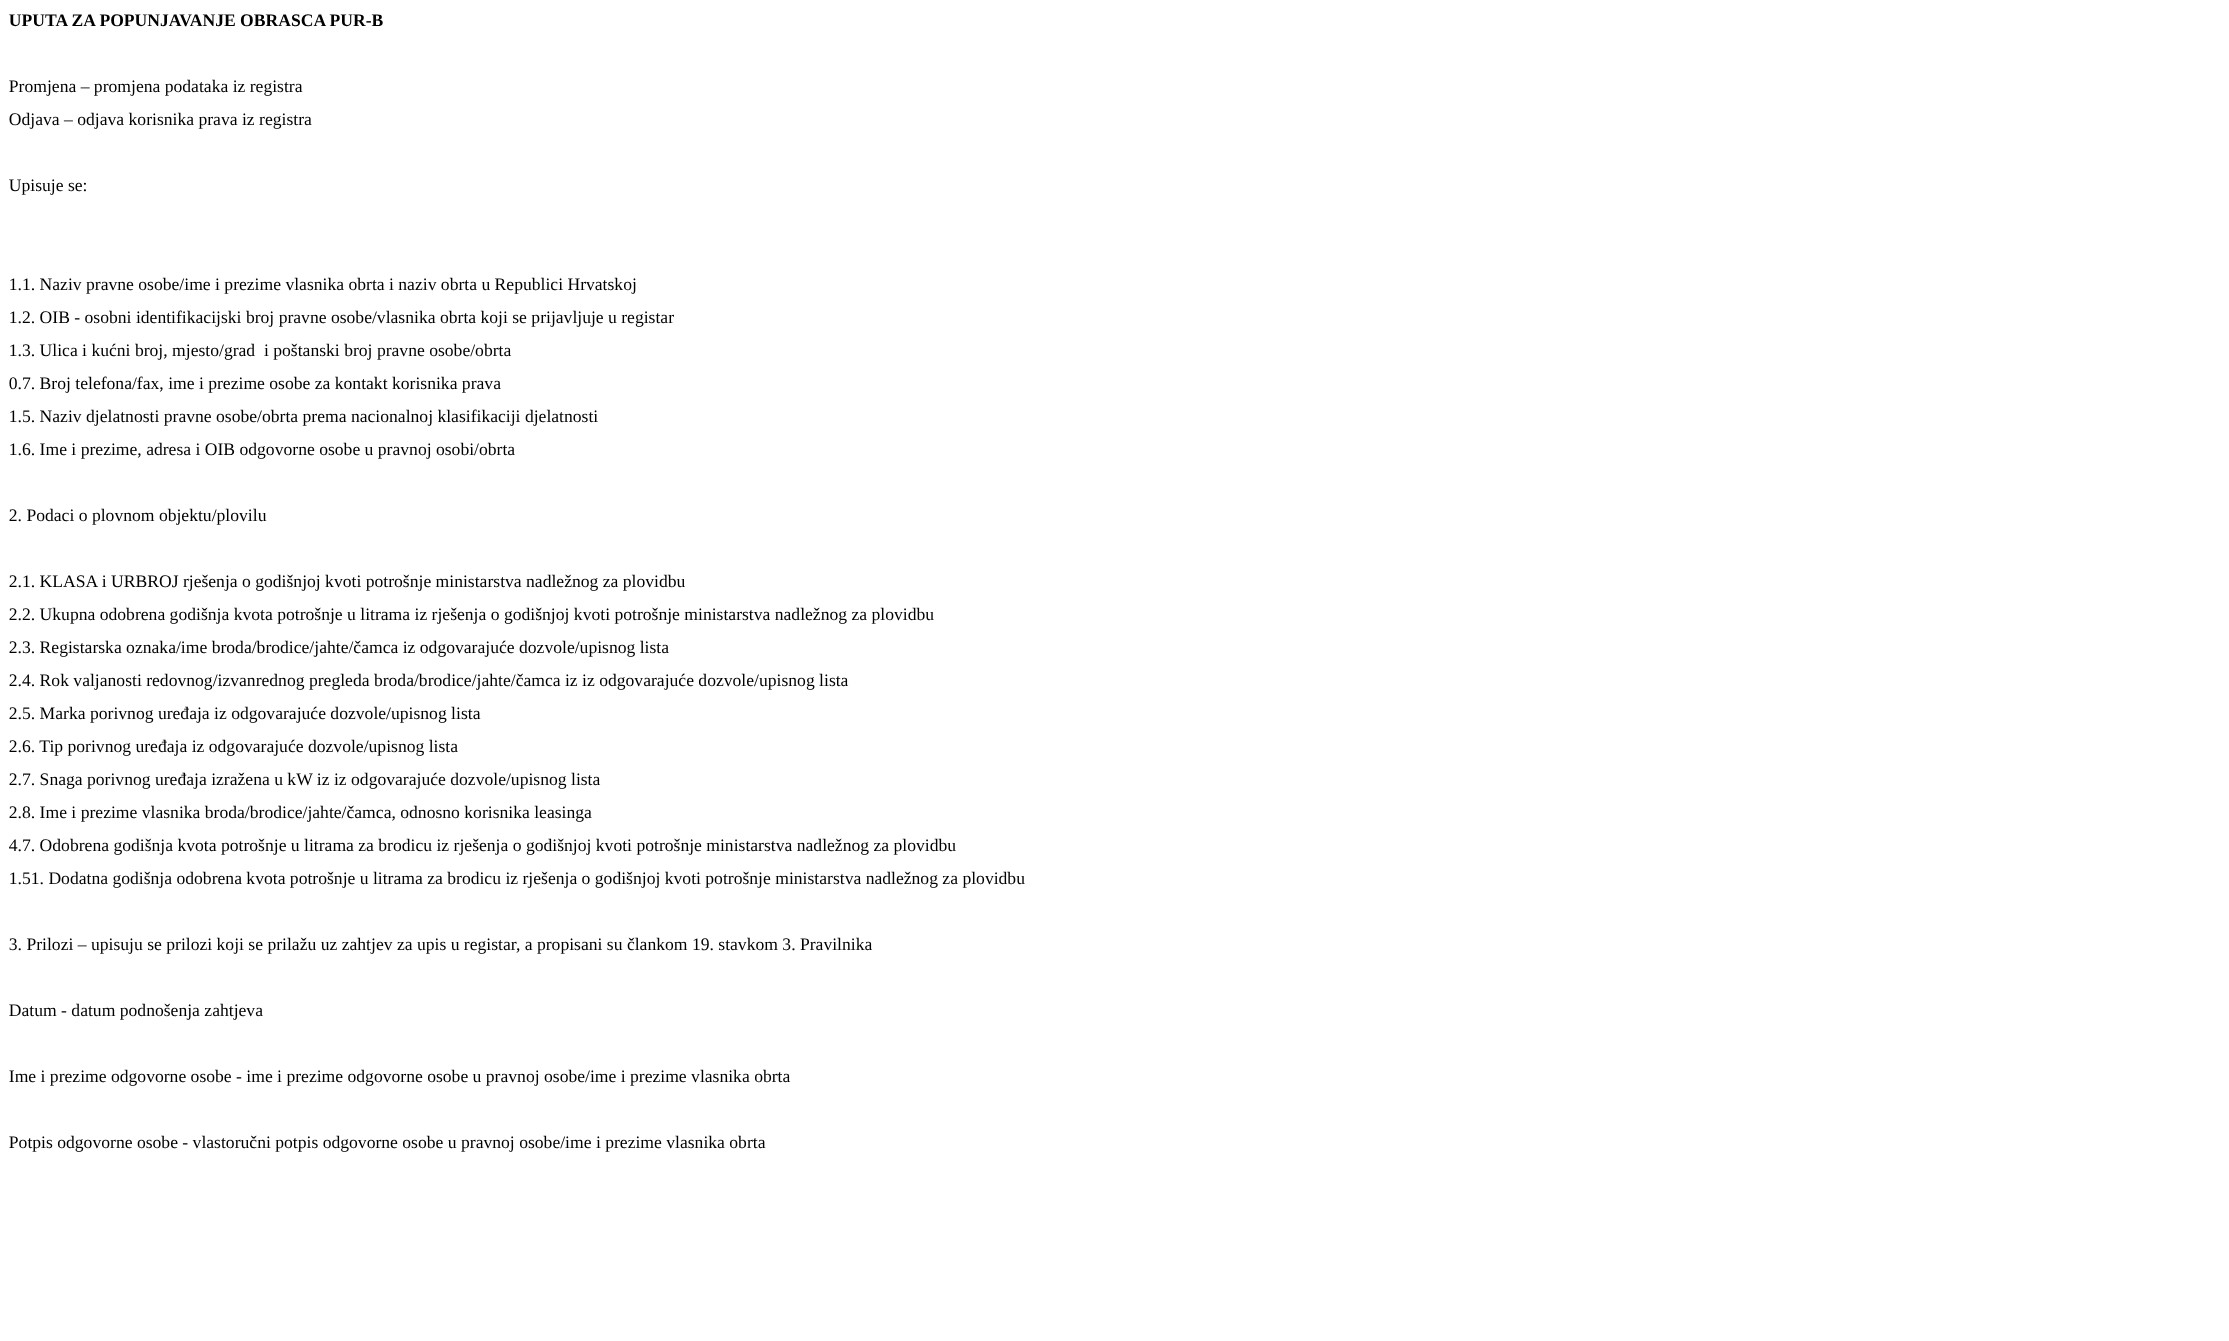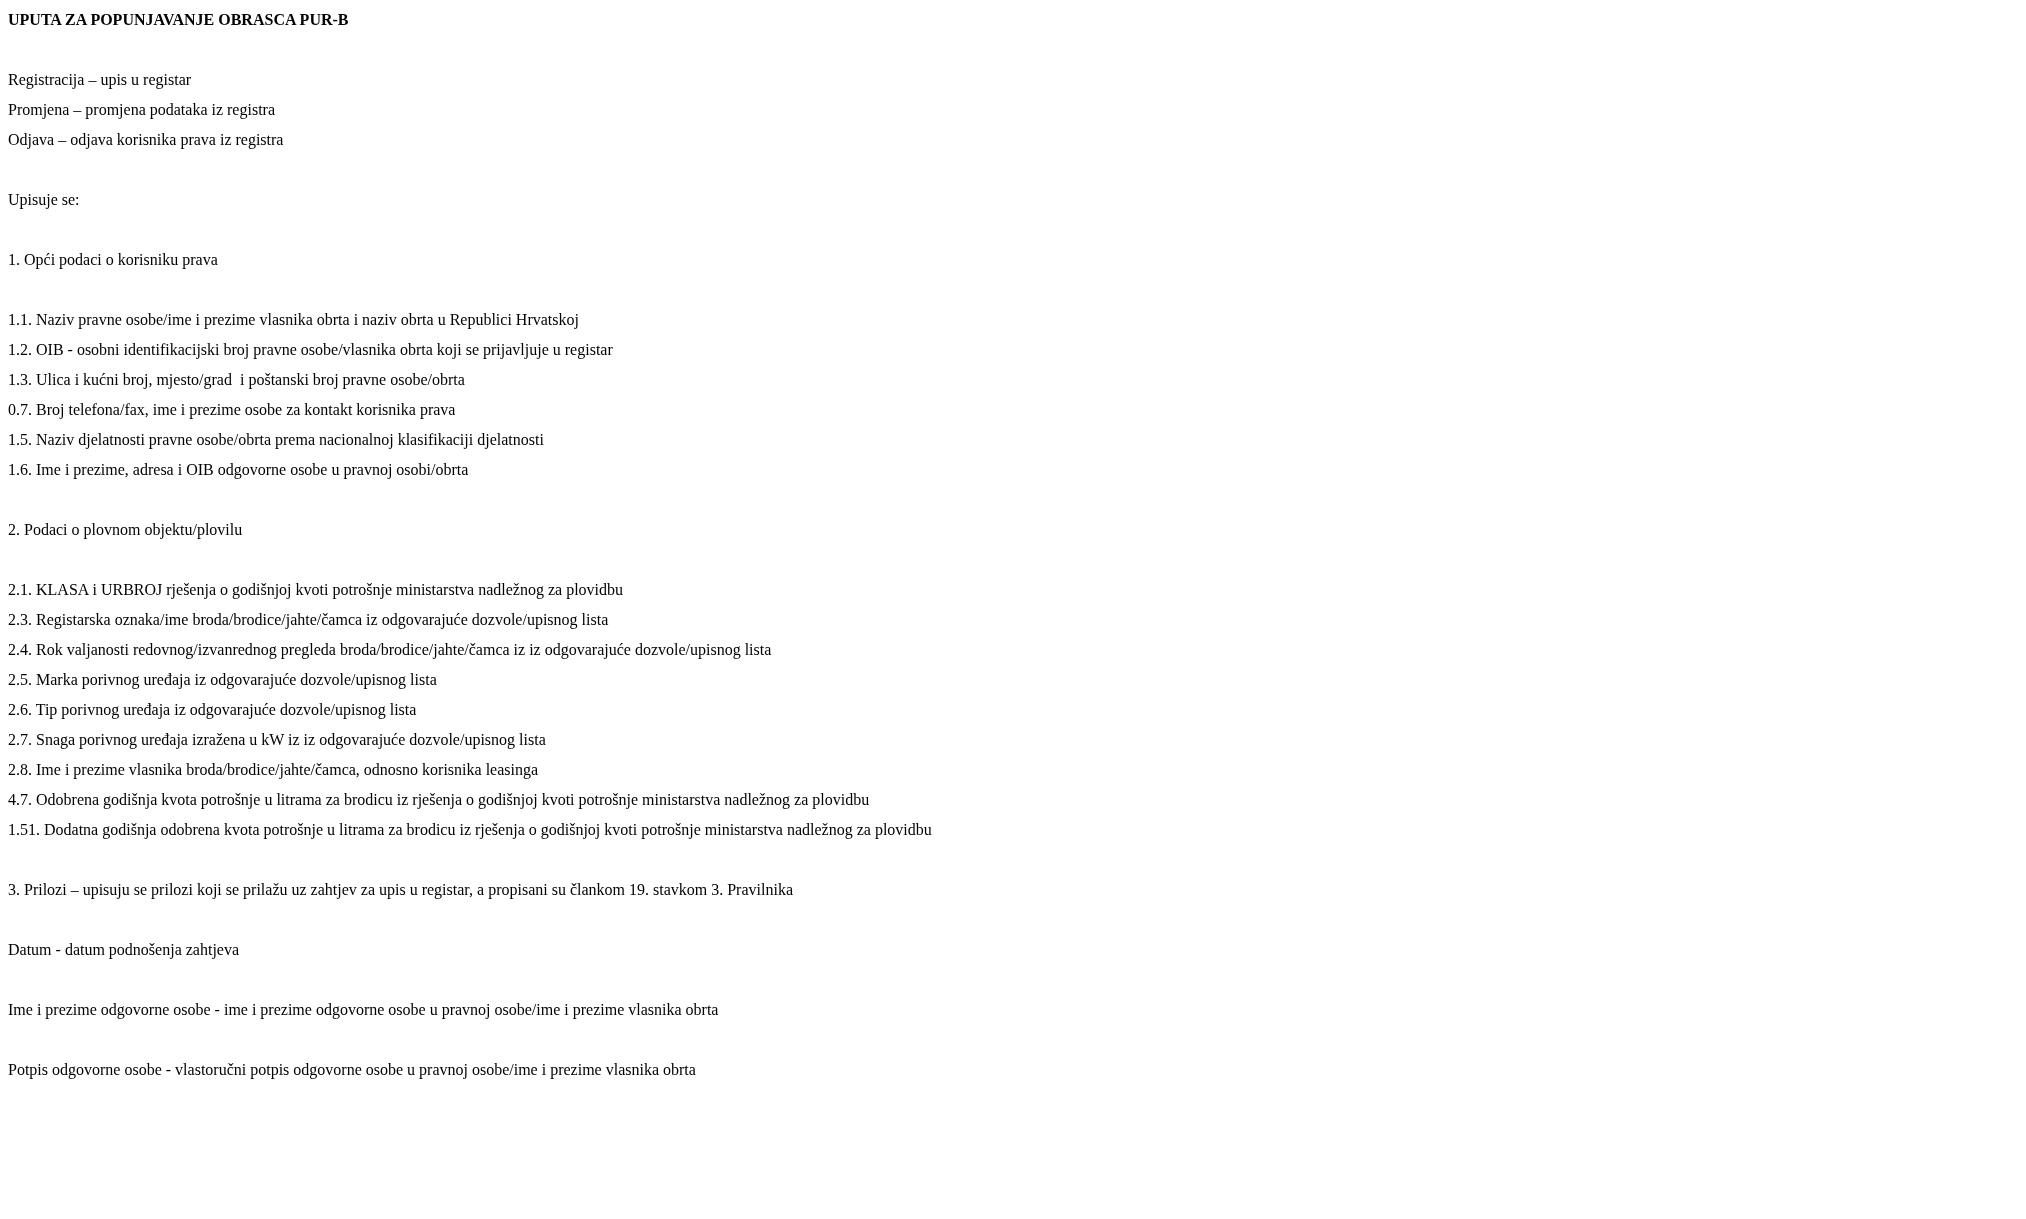--- a/index.html
+++ b/index.html
@@ -30,38 +30,37 @@
     font-weight: bold;
   }
 </style>
 </head>
 <body>
 
 <div class="page">
   <div class="line title">UPUTA ZA POPUNJAVANJE OBRASCA PUR-B</div>
   <div id="doc-body">
       <div class="line">&nbsp;</div>
-      <div class="line">Registracija – upis u registar</div>
       <div class="line">Promjena – promjena podataka iz registra</div>
       <div class="line">Odjava – odjava korisnika prava iz registra</div>
       <div class="line">&nbsp;</div>
       <div class="line">Upisuje se:</div>
       <div class="line">&nbsp;</div>
-      <div class="line">1. Opći podaci o korisniku prava</div>
       <div class="line">&nbsp;</div>
       <div class="line">1.1. Naziv pravne osobe/ime i prezime vlasnika obrta i naziv obrta u Republici Hrvatskoj</div>
       <div class="line">1.2. OIB - osobni identifikacijski broj pravne osobe/vlasnika obrta koji se prijavljuje u registar</div>
       <div class="line">1.3. Ulica i kućni broj, mjesto/grad  i poštanski broj pravne osobe/obrta</div>
       <div class="line">0.7. Broj telefona/fax, ime i prezime osobe za kontakt korisnika prava</div>
       <div class="line">1.5. Naziv djelatnosti pravne osobe/obrta prema nacionalnoj klasifikaciji djelatnosti</div>
       <div class="line">1.6. Ime i prezime, adresa i OIB odgovorne osobe u pravnoj osobi/obrta</div>
       <div class="line">&nbsp;</div>
       <div class="line">2. Podaci o plovnom objektu/plovilu</div>
       <div class="line">&nbsp;</div>
       <div class="line">2.1. KLASA i URBROJ rješenja o godišnjoj kvoti potrošnje ministarstva nadležnog za plovidbu</div>
+      <div class="line">2.2. Ukupna odobrena godišnja kvota potrošnje u litrama iz rješenja o godišnjoj kvoti potrošnje ministarstva nadležnog za plovidbu</div>
       <div class="line">2.3. Registarska oznaka/ime broda/brodice/jahte/čamca iz odgovarajuće dozvole/upisnog lista</div>
       <div class="line">2.4. Rok valjanosti redovnog/izvanrednog pregleda broda/brodice/jahte/čamca iz iz odgovarajuće dozvole/upisnog lista</div>
       <div class="line">2.5. Marka porivnog uređaja iz odgovarajuće dozvole/upisnog lista</div>
       <div class="line">2.6. Tip porivnog uređaja iz odgovarajuće dozvole/upisnog lista</div>
       <div class="line">2.7. Snaga porivnog uređaja izražena u kW iz iz odgovarajuće dozvole/upisnog lista</div>
       <div class="line">2.8. Ime i prezime vlasnika broda/brodice/jahte/čamca, odnosno korisnika leasinga</div>
       <div class="line">4.7. Odobrena godišnja kvota potrošnje u litrama za brodicu iz rješenja o godišnjoj kvoti potrošnje ministarstva nadležnog za plovidbu</div>
       <div class="line">1.51. Dodatna godišnja odobrena kvota potrošnje u litrama za brodicu iz rješenja o godišnjoj kvoti potrošnje ministarstva nadležnog za plovidbu</div>
       <div class="line">&nbsp;</div>
       <div class="line">3. Prilozi – upisuju se prilozi koji se prilažu uz zahtjev za upis u registar, a propisani su člankom 19. stavkom 3. Pravilnika</div>

